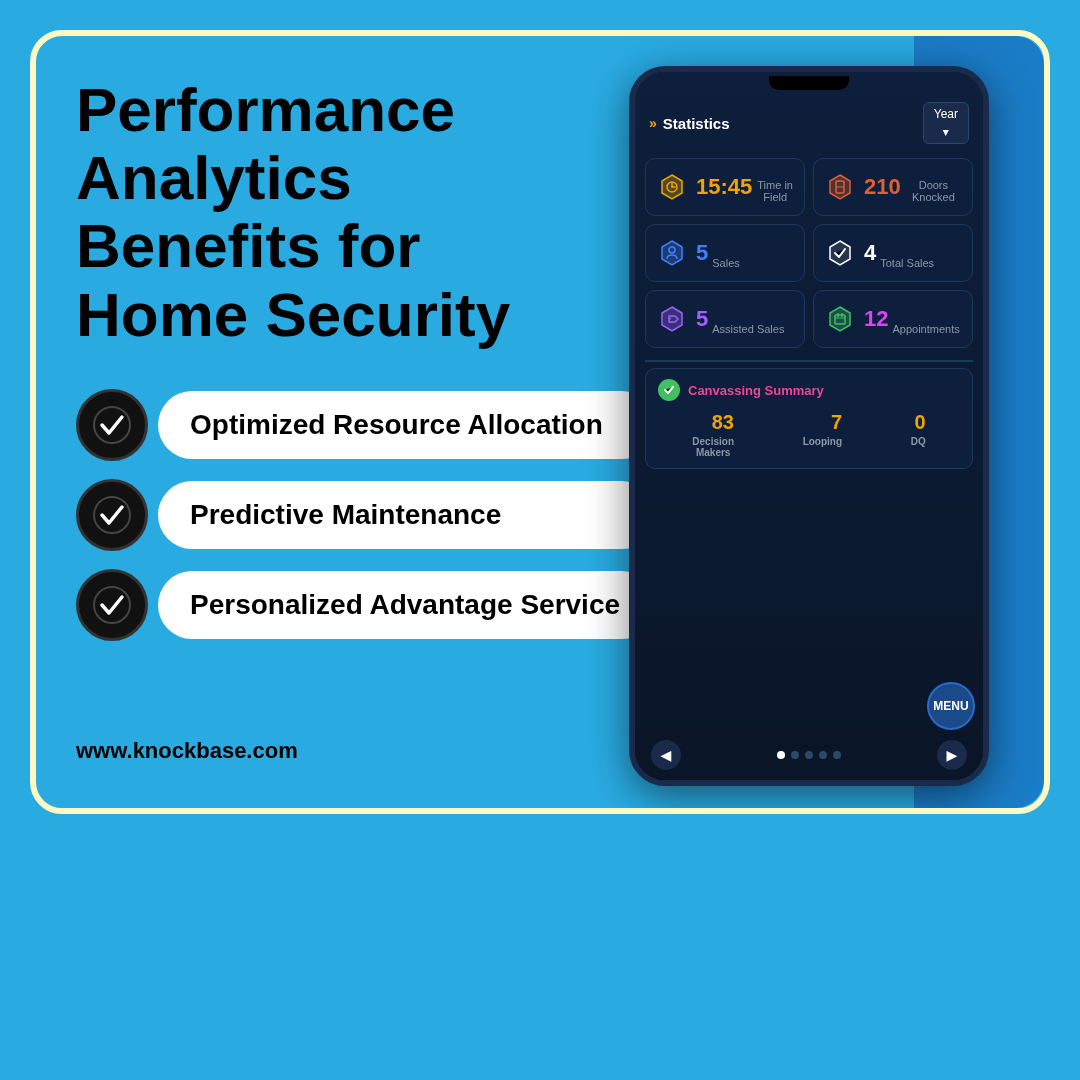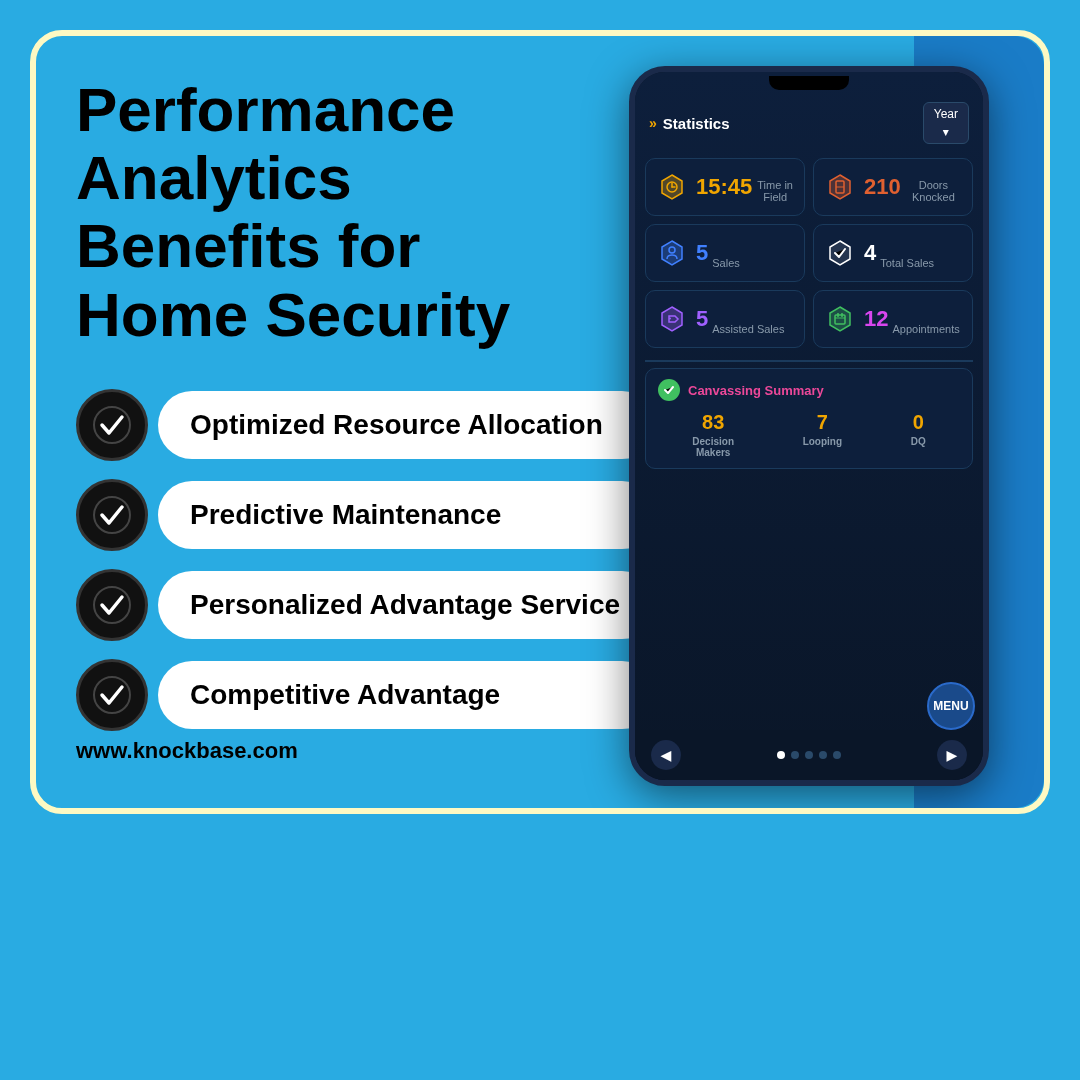--- a/index.html
+++ b/index.html
@@ -248,21 +248,21 @@
     }
 
     .canvassing-stats {
       display: flex;
       justify-content: space-around;
     }
 
     .canv-stat {
       display: flex;
       flex-direction: column;
-      align-items: center;
+      align-items: flex-end;
       gap: 2px;
     }
 
     .canv-value {
       font-size: 20px;
       font-weight: 800;
     }
 
     .canv-label {
       font-size: 10px;
@@ -379,29 +379,20 @@
       <div class="benefit-item">
         <div class="check-circle">
           <svg viewBox="0 0 40 40" fill="none" xmlns="http://www.w3.org/2000/svg">
             <circle cx="20" cy="20" r="18" stroke="#444" stroke-width="2"></circle>
             <polyline points="10,20 17,28 30,12" stroke="white" stroke-width="3.5" stroke-linecap="round" stroke-linejoin="round"></polyline>
           </svg>
         </div>
         <div class="benefit-label">Personalized Advantage Service</div>
       </div>
 
-      <div class="benefit-item">
-        <div class="check-circle">
-          <svg viewBox="0 0 40 40" fill="none" xmlns="http://www.w3.org/2000/svg">
-            <circle cx="20" cy="20" r="18" stroke="#444" stroke-width="2"></circle>
-            <polyline points="10,20 17,28 30,12" stroke="white" stroke-width="3.5" stroke-linecap="round" stroke-linejoin="round"></polyline>
-          </svg>
-        </div>
-        <div class="benefit-label">Competitive Advantage</div>
-      </div>
     </div>
   </div>
 
   <div class="website">www.knockbase.com</div>
 
   <div class="phone-mockup">
     <div class="phone-inner">
       <div class="phone-notch"></div>
 
       <div class="stats-header">

